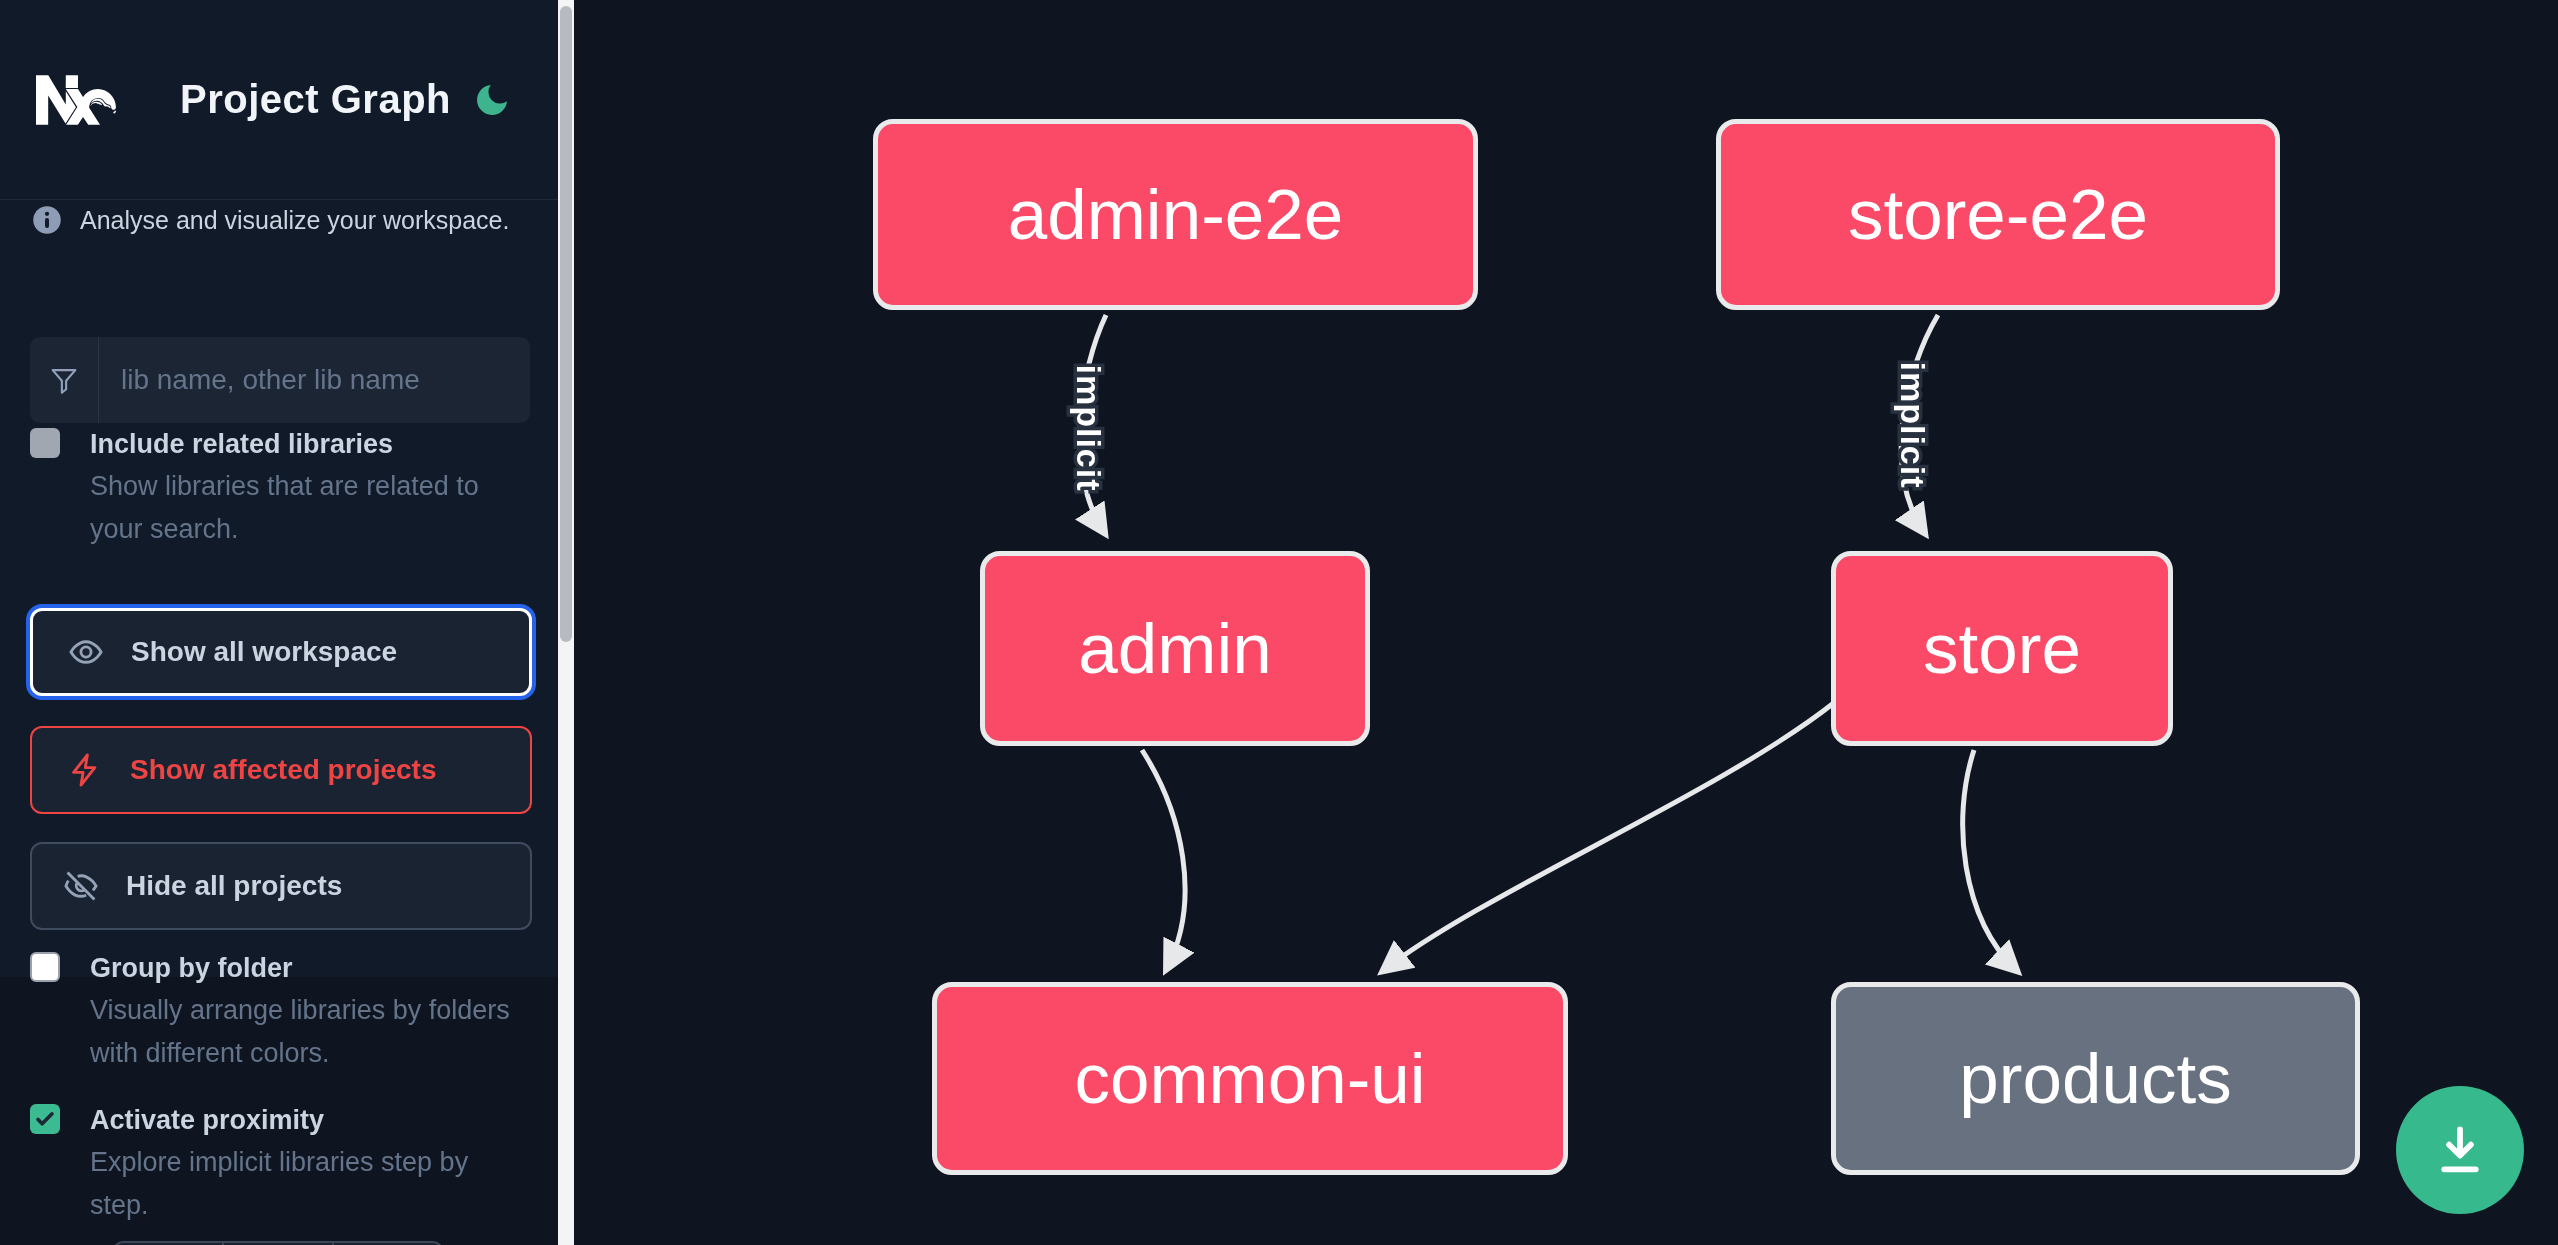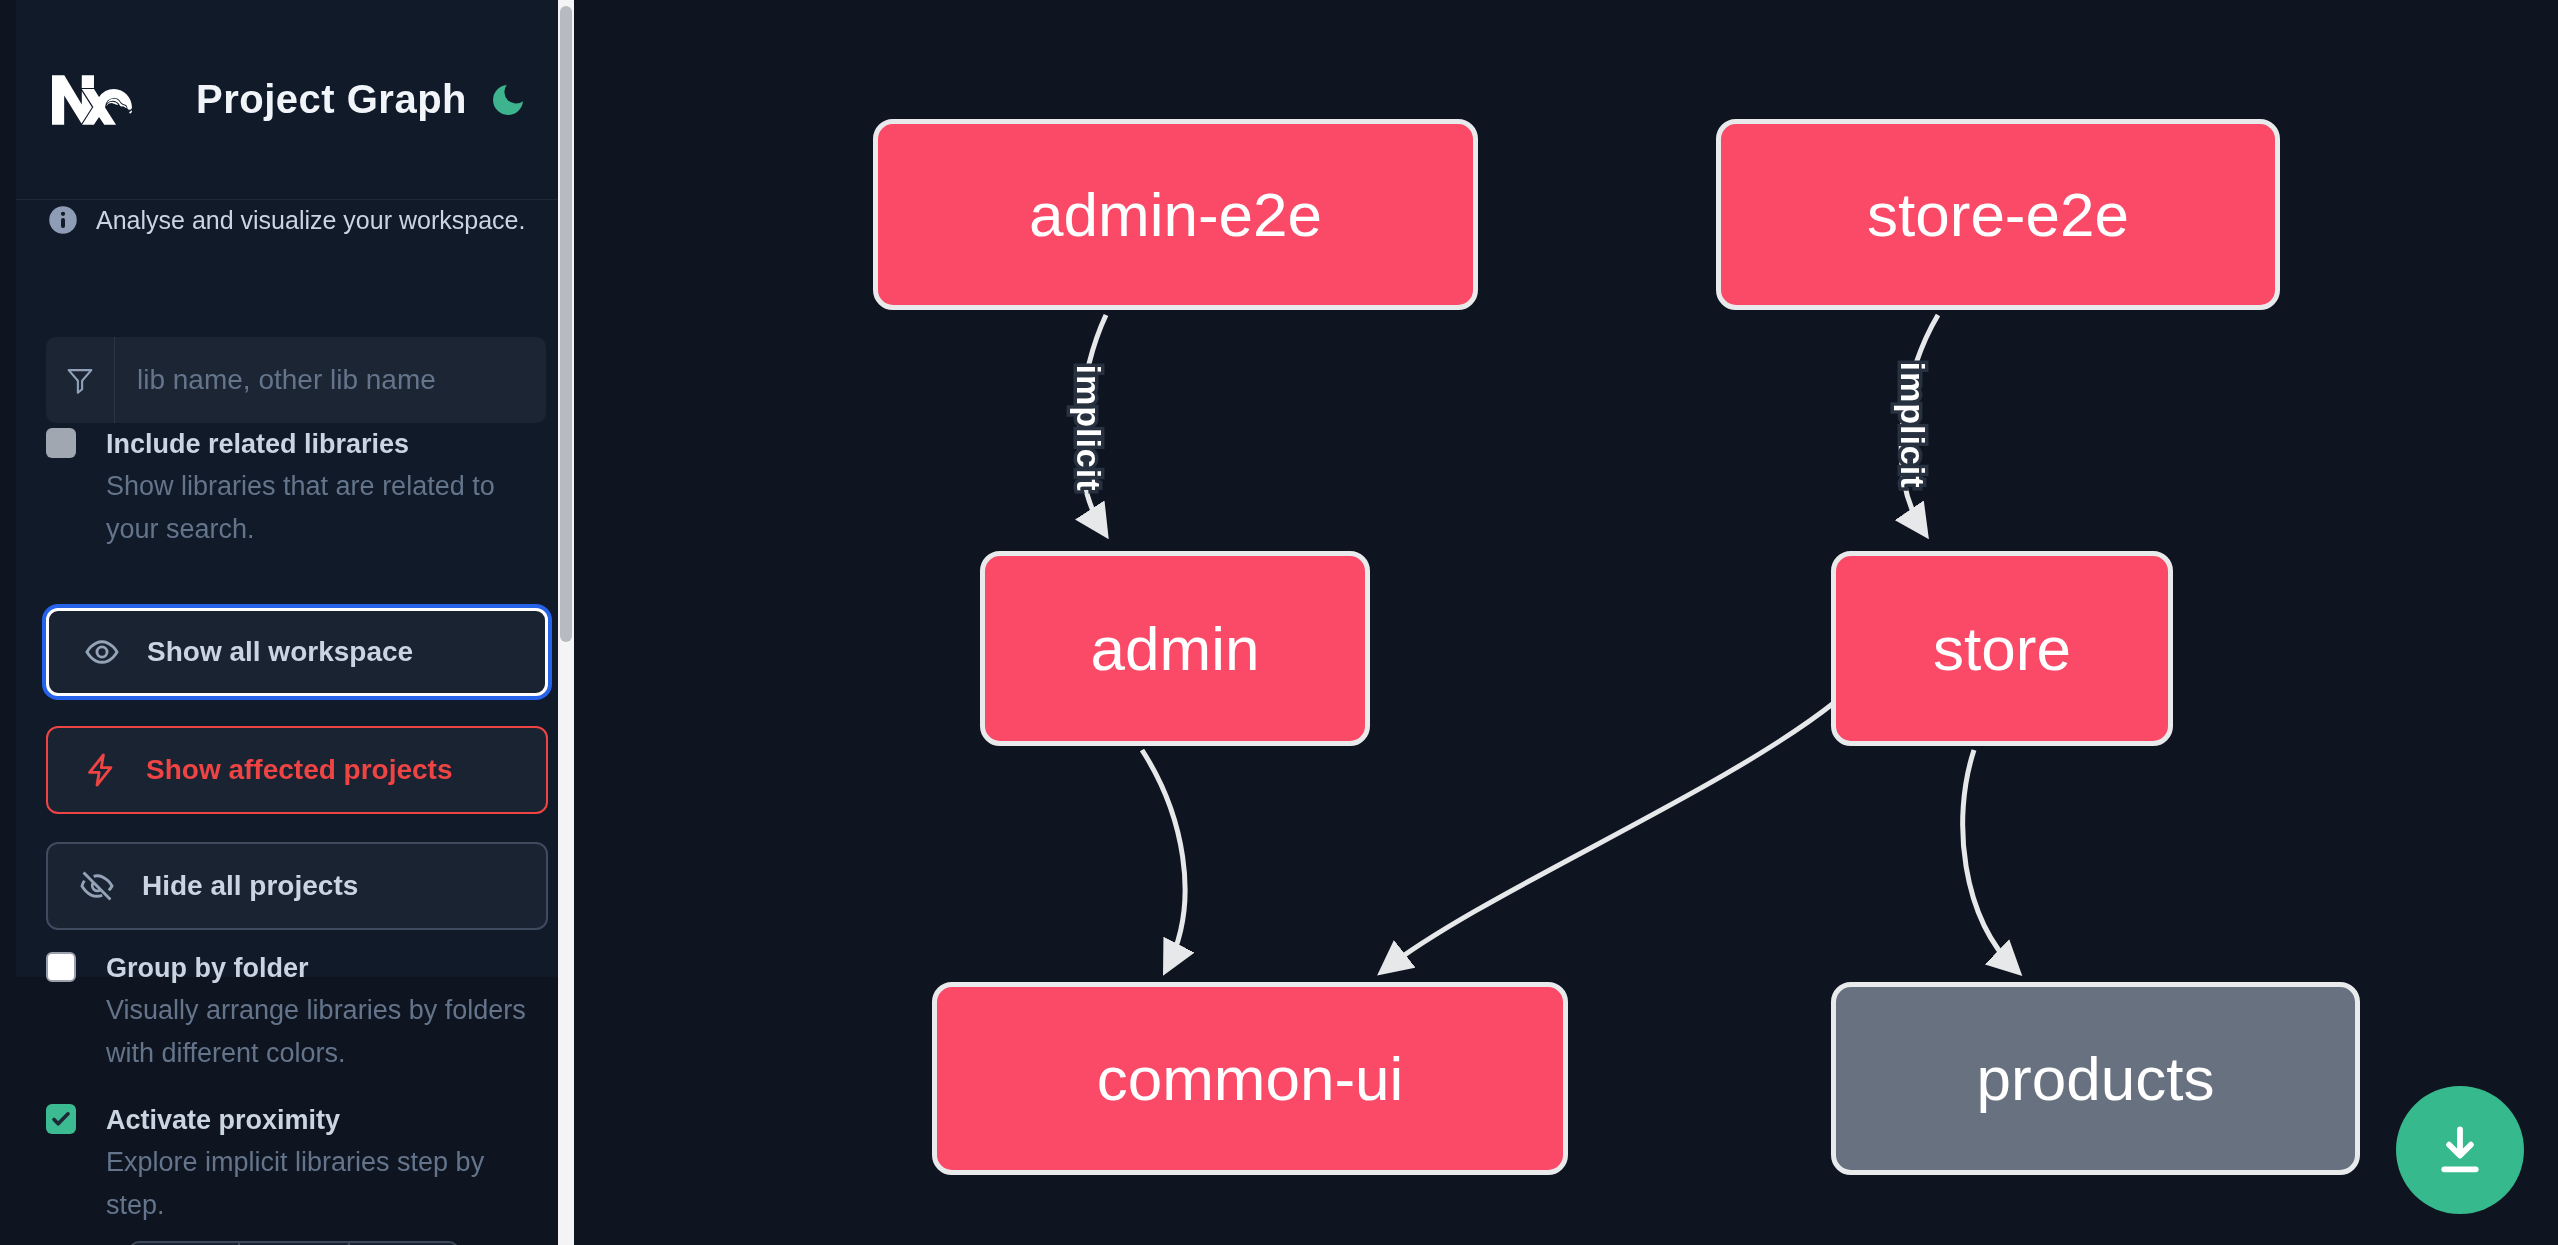--- a/index.html
+++ b/index.html
@@ -6,21 +6,21 @@
   body{
     width:2558px;height:1245px;overflow:hidden;position:relative;
     background:#0e1521;
     font-family:"Liberation Sans", sans-serif;
     -webkit-font-smoothing:antialiased;
   }
   .app{position:absolute;inset:0;}
 
   
   .sidebar{
-    position:absolute;left:16px;top:0;width:558px;height:977px;
+    position:absolute;left:0;top:0;width:558px;height:977px;
     background:#111a29;
   }
   .hdr{
     position:absolute;left:0;top:0;width:558px;height:200px;
     display:flex;align-items:center;box-sizing:border-box;
     padding:0 30px;border-bottom:1px solid #1f2937;
   }
   .nx-logo{width:92px;height:80px;flex:0 0 auto;}
   .hdr-title{
     margin-left:58px;font-size:40px;font-weight:700;color:#f1f5f9;letter-spacing:.5px;
@@ -103,21 +103,21 @@
   .edge-label{
     fill:#ffffff;stroke:#28313f;stroke-width:7px;paint-order:stroke;
     font-size:34px;font-weight:700;letter-spacing:1px;
     text-anchor:middle;dominant-baseline:middle;
     font-family:"Liberation Sans", sans-serif;
   }
   .node{
     position:absolute;box-sizing:border-box;border:5px solid #e9eaec;border-radius:20px;
     display:flex;align-items:center;justify-content:center;cursor:pointer;
   }
-  .node span{color:#ffffff;font-size:62px;line-height:1;white-space:nowrap;}
+  .node span{color:#ffffff;font-size:71px;line-height:1;white-space:nowrap;}
   .node-affected{background:#fa4a67;}
   .node-unaffected{background:#68717f;}
 
   .fab{
     position:absolute;left:1822px;top:1086px;width:128px;height:128px;border-radius:50%;
     background:#36b98c;border:none;display:flex;align-items:center;justify-content:center;
     cursor:pointer;
   }
   .fab svg{width:58px;height:58px;}
 </style>

